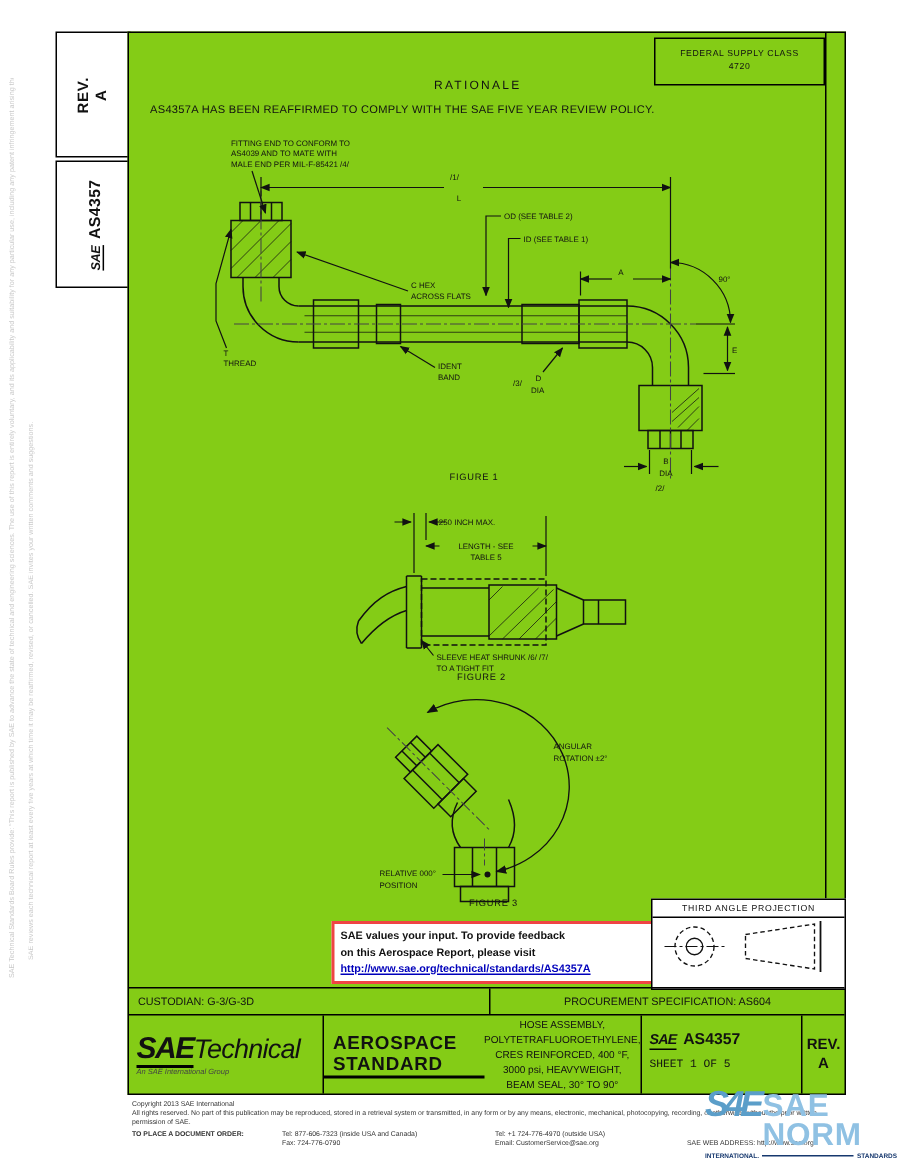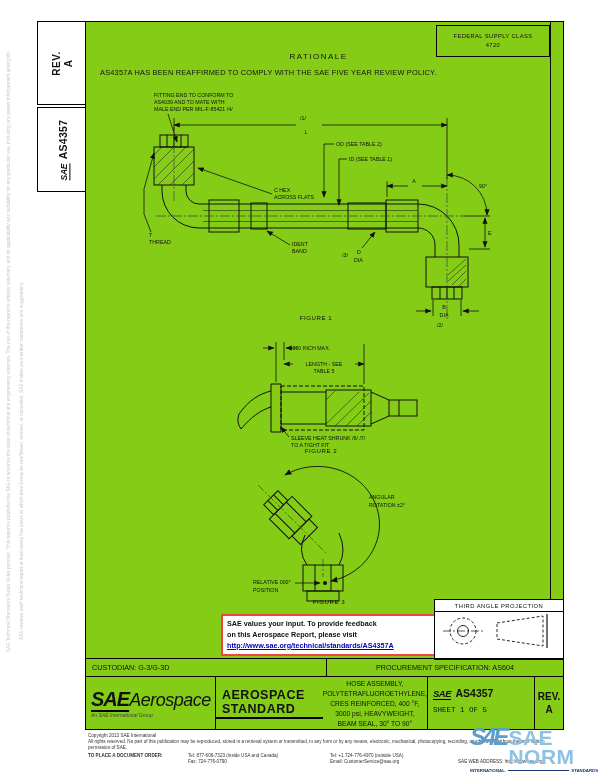--- a/index.html
+++ b/index.html
@@ -332,21 +332,21 @@
     </div>
 
     <div class="tb">
       <div class="tb-row1">
         <div class="tb-cust">CUSTODIAN: G-3/G-3D</div>
         <div class="tb-proc">PROCUREMENT SPECIFICATION: AS604</div>
       </div>
       <div class="tb-row2">
         <div class="tb-logo">
           <div class="logo-line">
-            <span class="logo-sae">SAE</span><span class="logo-aero">Aerospace</span>
+            <span class="logo-sae">SAE</span><span class="logo-aero">Technical</span>
           </div>
           <div class="logo-sub">An SAE International Group</div>
         </div>
         <div class="tb-center">
           <div class="tb-head">AEROSPACE STANDARD</div>
           <div class="tb-desc">
             <div>HOSE ASSEMBLY, POLYTETRAFLUOROETHYLENE,</div>
             <div>CRES REINFORCED, 400 °F, 3000 psi, HEAVYWEIGHT,</div>
             <div>BEAM SEAL, 30° TO 90°</div>
           </div>

